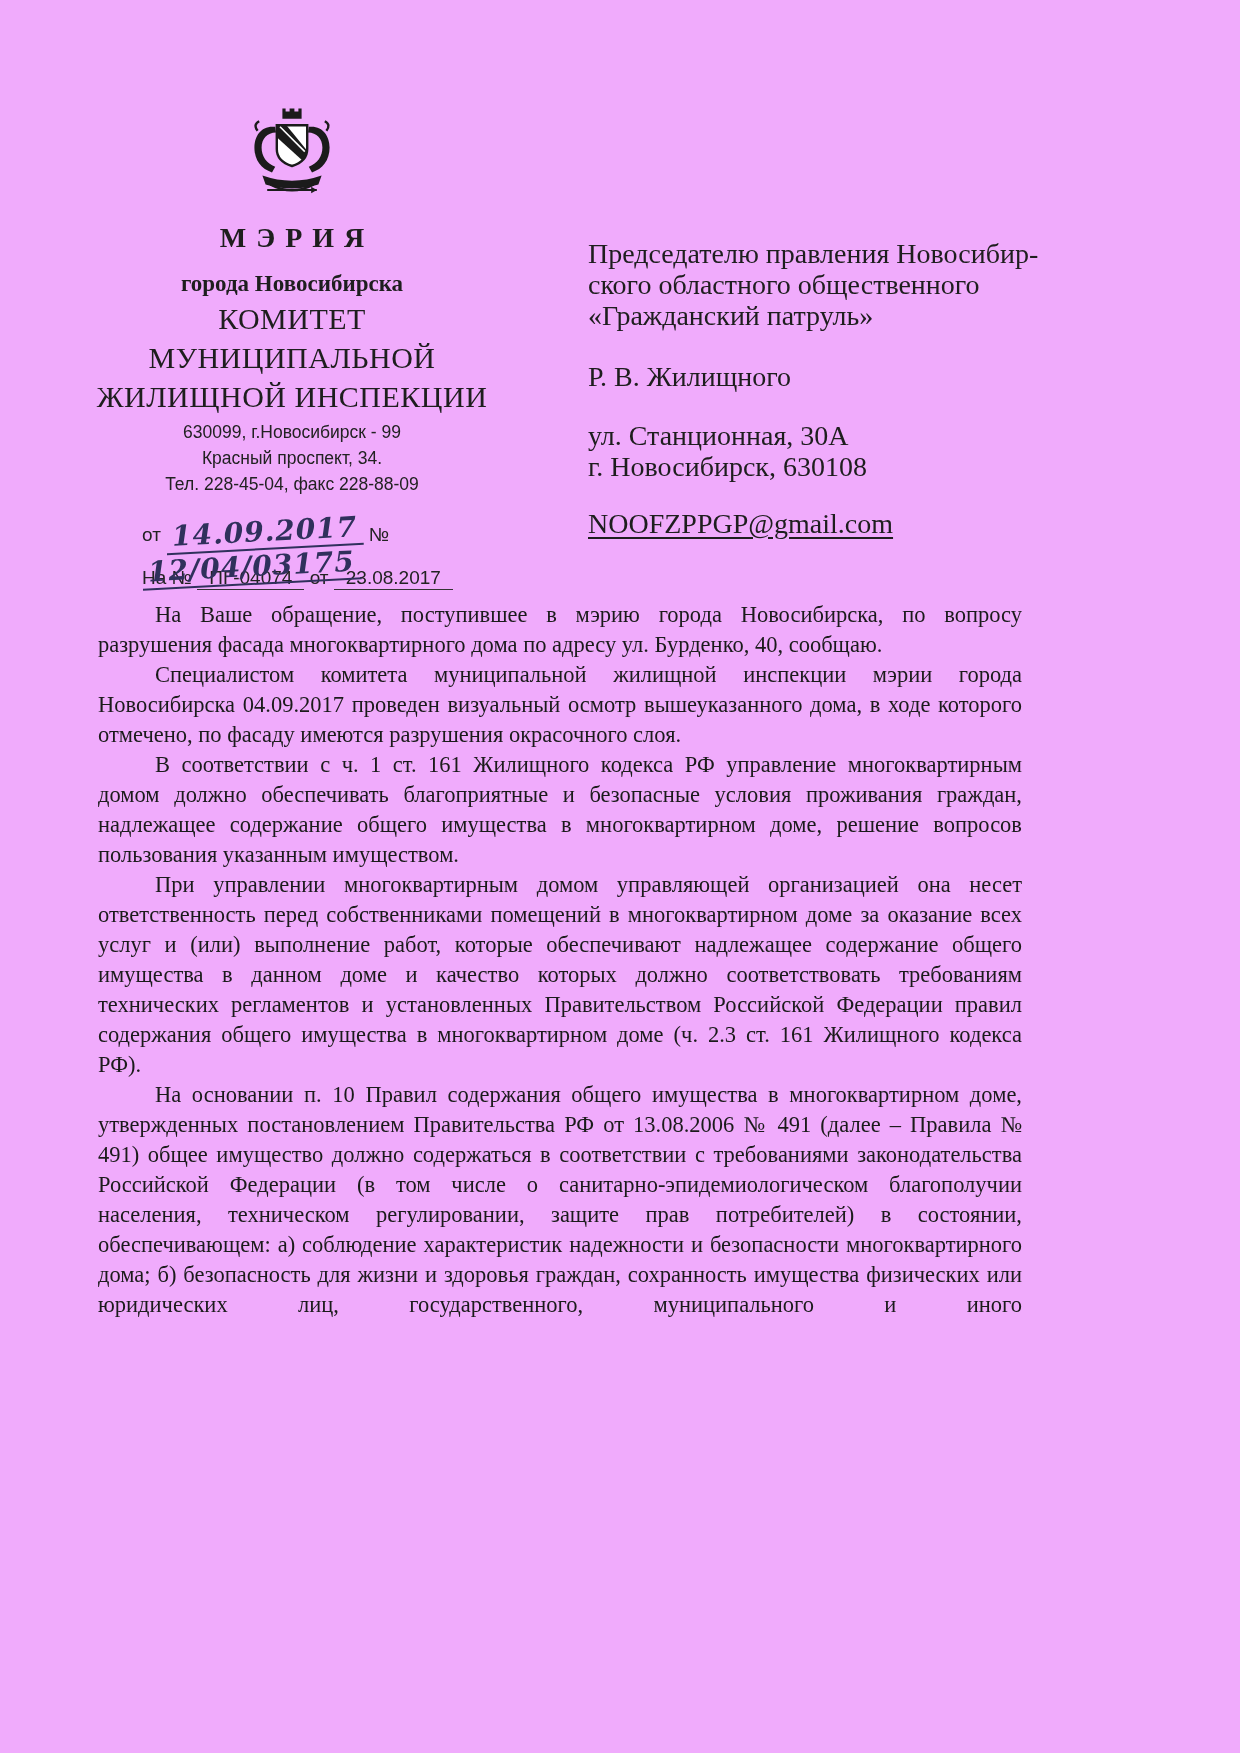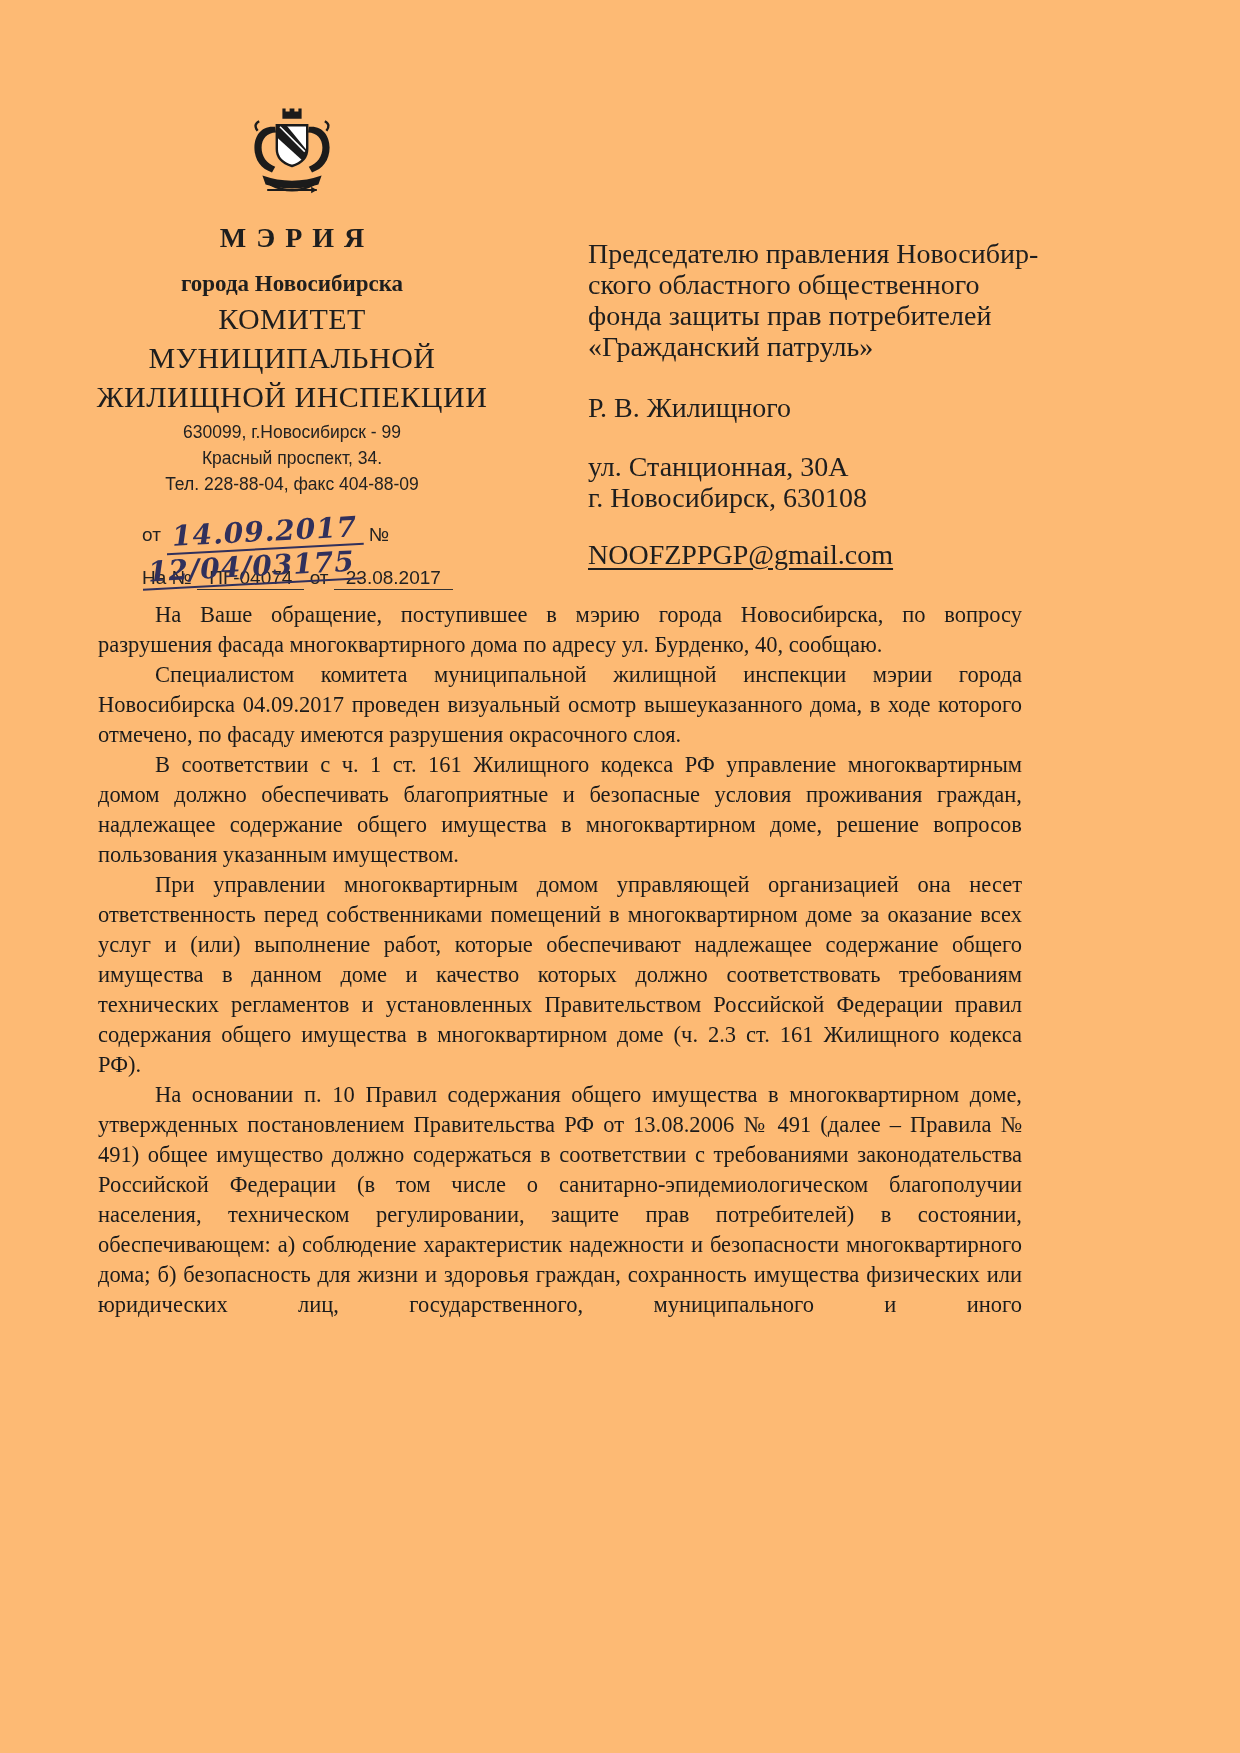--- a/index.html
+++ b/index.html
@@ -2,21 +2,21 @@
 <html lang="ru"><head>
 <meta charset="utf-8">
 <style>
   * { box-sizing: border-box; margin: 0; padding: 0; }
   html, body { background: #ffffff; }
   .page {
     position: relative;
     width: 1240px;
     height: 1753px;
     margin: 0 auto;
-    background: #fdba74;
+    background: #f0abfc;
     color: #1e1e1e;
     font-family: "Liberation Serif", serif;
     overflow: hidden;
   }
 
   
   .lh-left {
     position: absolute;
     left: 92px;
     top: 102px;
@@ -125,42 +125,41 @@
     </div>
 
     <div class="org-title">МЭРИЯ</div>
     <div class="org-subtitle">города Новосибирска</div>
     <div class="org-dept">КОМИТЕТ</div>
     <div class="org-dept">МУНИЦИПАЛЬНОЙ</div>
     <div class="org-dept">ЖИЛИЩНОЙ ИНСПЕКЦИИ</div>
 
     <div class="contact first">630099, г.Новосибирск - 99</div>
     <div class="contact">Красный проспект, 34.</div>
-    <div class="contact">Тел. 228-88-04, факс 404-88-09</div>
+    <div class="contact">Тел. 228-45-04, факс 228-88-09</div>
 
     <div class="ref-line outgoing">
       <span class="lbl">от</span>
       <span class="handwritten">14.09.2017</span>
       <span class="lbl">№</span>
       <span class="handwritten">12/04/03175</span>
     </div>
 
     <div class="ref-line incoming">
       <span class="lbl">На №</span>
       <span class="typed-underlined">ПГ-04074</span>
       <span class="lbl">от</span>
       <span class="typed-underlined">23.08.2017</span>
     </div>
   </div>
 
   <div class="lh-right">
     <div class="recipient-org">
       <div>Председателю правления Новосибир-</div>
       <div>ского областного общественного</div>
-      <div>фонда защиты прав потребителей</div>
       <div>«Гражданский патруль»</div>
     </div>
     <div class="recipient-name">Р. В. Жилищного</div>
     <div class="recipient-address">
       <div>ул. Станционная, 30А</div>
       <div>г. Новосибирск, 630108</div>
     </div>
     <div class="recipient-email">NOOFZPPGP@gmail.com</div>
   </div>
 

